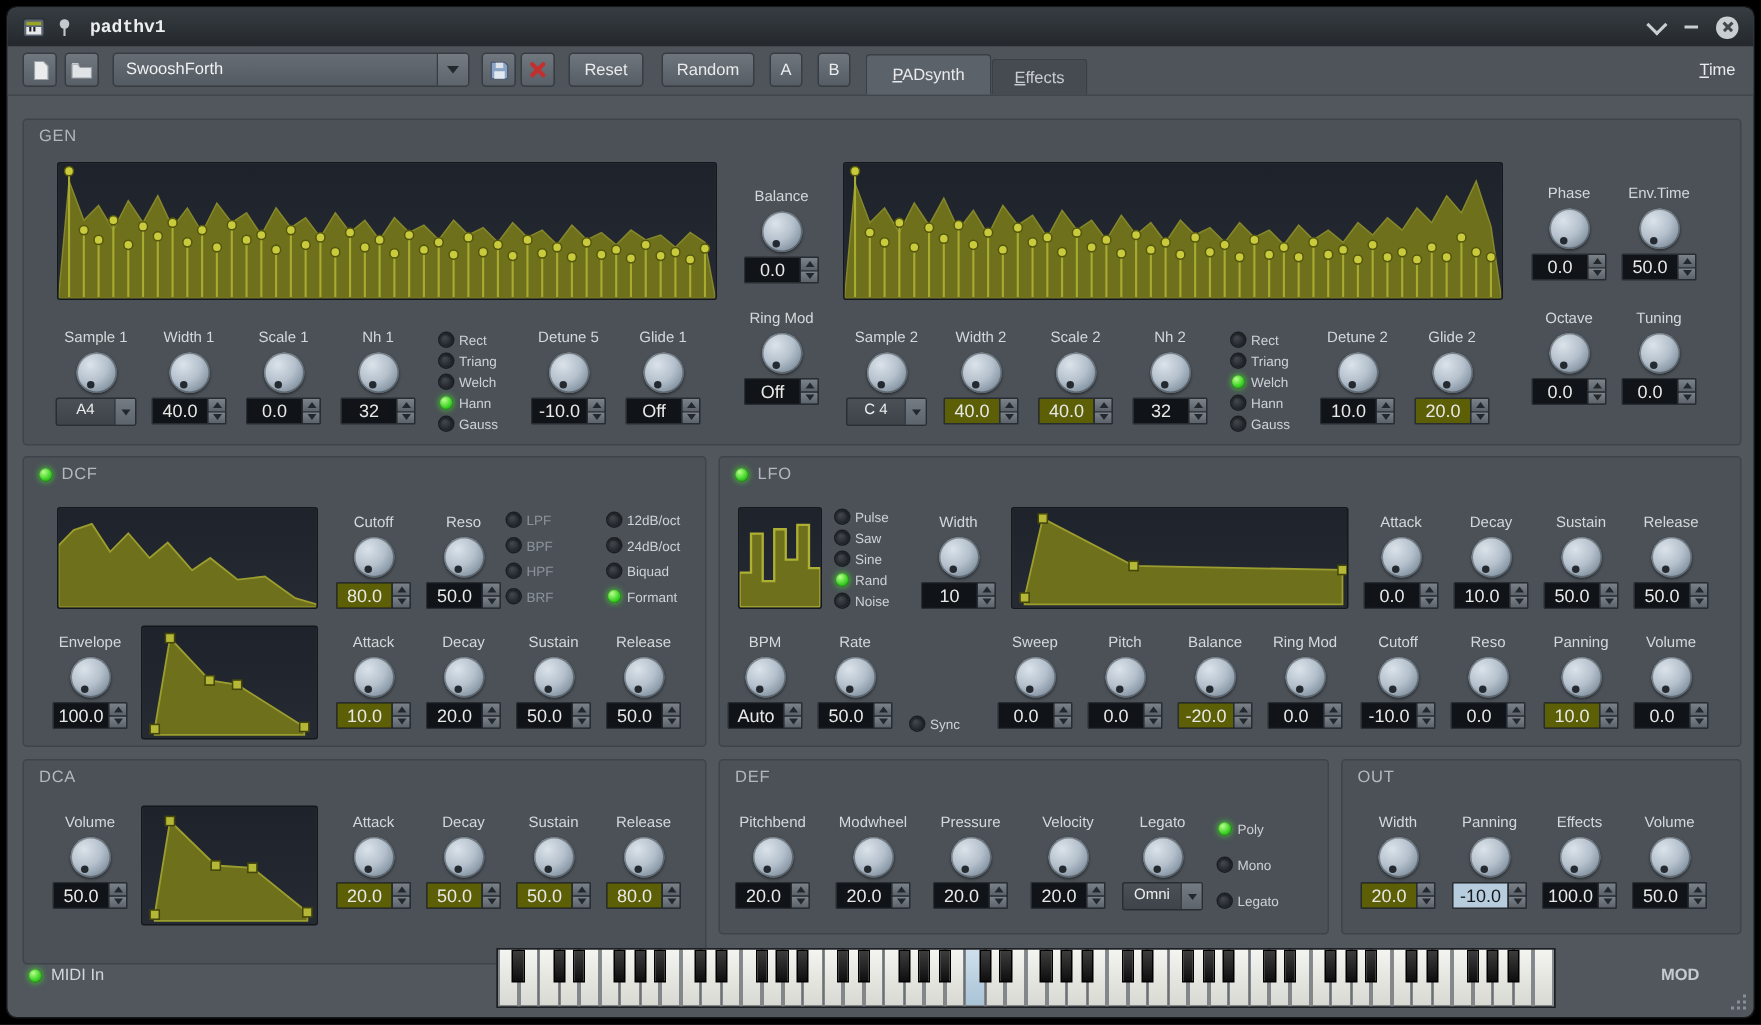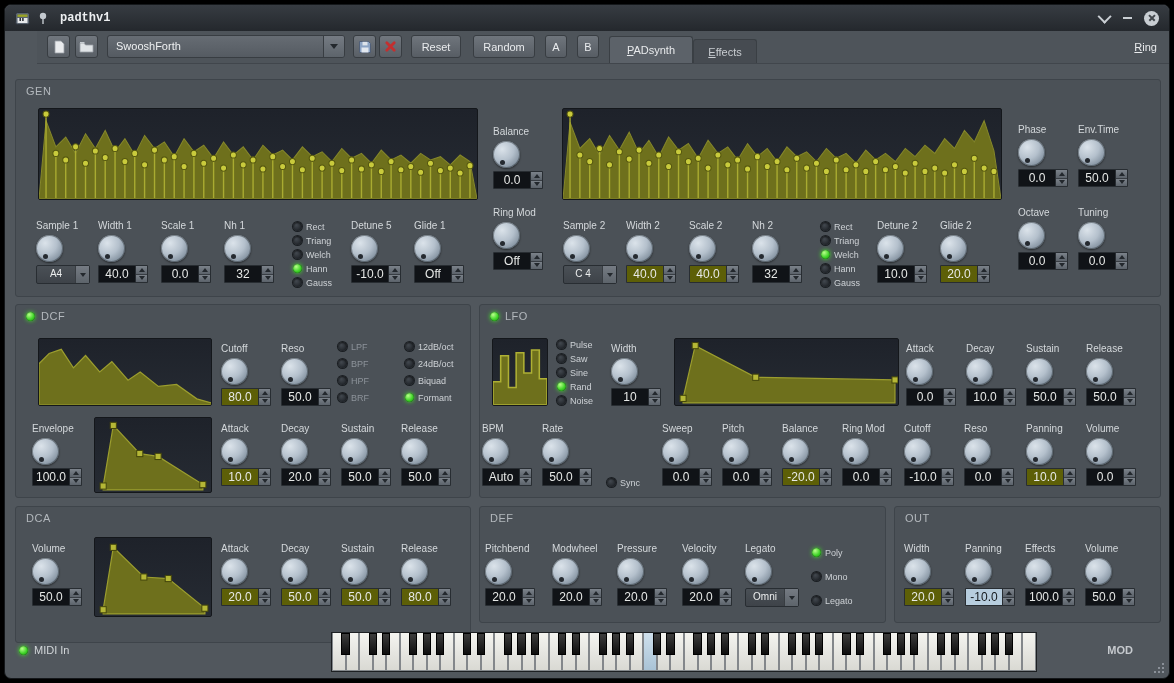--- a/index.html
+++ b/index.html
@@ -10,21 +10,21 @@
   #titlebar{position:absolute;left:0;top:0;right:0;height:26px;
     background:linear-gradient(#373c42,#24282d);display:flex;align-items:center;padding:0 10px;gap:7px;box-sizing:border-box;}
   .title-text{font-size:12px;font-weight:bold;color:#eceef0;margin-left:4px;font-family:Liberation Mono, monospace;}
   .win-ctrls{margin-left:auto;display:flex;align-items:center;gap:12px;}
   .chev{width:8px;height:8px;border-left:2px solid #c9ced3;border-bottom:2px solid #c9ced3;transform:rotate(-45deg) translateY(-2px);}
   .minb{width:9px;height:2px;background:#c9ced3;}
   .closeb{width:15px;height:15px;border-radius:50%;background:#c9ced3;position:relative;}
   .closeb::before,.closeb::after{content:"";position:absolute;left:3.5px;top:6.5px;width:8px;height:1.6px;background:#42474c;}
   .closeb::before{transform:rotate(45deg);} .closeb::after{transform:rotate(-45deg);}
   
-  #toolbar{position:absolute;left:0;top:26px;right:0;height:32px;background:#4e545a;border-bottom:1px solid #41464c;margin-left:32px;}
+  #toolbar{position:absolute;left:0;top:26px;right:0;height:32px;background:#4e545a;border-bottom:1px solid #41464c;}
   .tbtn{position:absolute;top:4px;width:23px;height:23px;background:linear-gradient(#71777e,#595f66);
     border:1px solid #383d42;border-radius:3px;display:flex;align-items:center;justify-content:center;box-sizing:border-box;}
   .txtbtn{position:absolute;top:4px;height:23px;background:linear-gradient(#6f757c,#575d64);
     border:1px solid #383d42;border-radius:3px;color:#e9ebed;font-size:11px;display:flex;align-items:center;justify-content:center;box-sizing:border-box;}
   #preset-combo{position:absolute;left:70px;top:4px;width:238px;height:23px;display:flex;
     background:linear-gradient(#666c73,#555b62);border:1px solid #383d42;border-radius:3px;box-sizing:border-box;}
   .pc-val{flex:1;font-size:11px;color:#eff1f2;line-height:21px;padding-left:8px;overflow:hidden;white-space:nowrap;}
   .pc-btn{width:20px;border-left:1px solid #383d42;background:linear-gradient(#757b83,#5d646b);
     display:flex;align-items:center;justify-content:center;border-radius:0 2px 2px 0;}
   .arrow-dn{width:0;height:0;border-left:4px solid transparent;border-right:4px solid transparent;border-top:5px solid #23282d;}
@@ -33,21 +33,21 @@
   .tab.active{height:27px;background:#5c6269;}
   .tab.inactive{background:#464b51;color:#c9cdd1;}
   .mnm{display:inline-block;}
   .mnm::first-letter{text-decoration:underline;}
   #help-btn{position:absolute;right:12px;top:5px;font-size:11px;color:#e9ebed;line-height:22px;}
   
   .group{position:absolute;background:#4b5157;border:1px solid #3e444a;border-radius:3px;box-sizing:border-box;}
   .gtitle{position:absolute;top:5px;left:10px;display:flex;align-items:center;gap:6px;
     font-size:11px;color:#b3b8bd;letter-spacing:.5px;}
   
-  .kcol{position:absolute;width:56px;display:flex;flex-direction:column;align-items:flex-start;gap:3px;}
+  .kcol{position:absolute;width:56px;display:flex;flex-direction:column;align-items:center;gap:3px;}
   .klabel{font-size:10px;color:#d4d8db;height:12px;line-height:12px;white-space:nowrap;}
   .knob{width:27px;height:27px;border-radius:50%;position:relative;
     background:radial-gradient(circle at 34% 30%, #dbe3ea 0%, #b4c0cc 45%, #8694a2 75%, #6e7c8a 100%);
     box-shadow:0 1px 2px rgba(0,0,0,.5), inset 0 0 0 1px rgba(40,46,52,.45);}
   .knob::after{content:"";position:absolute;width:5px;height:5px;border-radius:50%;background:#252a30;left:7px;bottom:3px;}
   .spin{width:48px;height:16px;display:flex;border:1px solid #282d32;background:#0f1216;border-radius:1px;box-sizing:content-box;}
   .spin-val{flex:1;font-size:12px;color:#e7e9e7;text-align:center;line-height:16px;overflow:hidden;background:#101317;}
   .spin-btns{width:11px;display:flex;flex-direction:column;border-left:1px solid #282d32;}
   .sb{flex:1;background:linear-gradient(#7b828a,#5b626a);position:relative;}
   .sb.up{border-bottom:1px solid #383d43;}
@@ -156,21 +156,21 @@
       </span>
     <span class="txtbtn" style="left:540px;width:22px">
         <span>B</span>
       </span>
     <span class="tab active" style="left:572px;width:84px">
         <span class="mnm">PADsynth</span>
       </span>
     <span class="tab inactive" style="left:656px;width:64px">
         <span class="mnm">Effects</span>
       </span>
-    <span id="help-btn"><span class="mnm">Ring</span></span>
+    <span id="help-btn"><span class="mnm">Time</span></span>
   </div>
 
   <section class="group" style="left:10px;top:74px;width:1146px;height:218px">
     <div class="gtitle">
         <span>GEN</span>
       </div>
     <div class="display" style="left:22px;top:28px;width:440px;height:92px"><svg width="100%" height="100%" viewBox="0 0 436 88" preserveAspectRatio="none">
           <path d="M0,88 L7.0,11.4 L16.8,37.0 L26.6,27.4 L36.4,43.4 L46.3,24.2 L56.1,38.6 L65.9,21.0 L75.7,41.8 L85.5,29.0 L95.3,45.0 L105.1,25.8 L115.0,38.6 L124.8,32.2 L134.6,46.6 L144.4,29.0 L154.2,41.8 L164.0,35.4 L173.8,48.2 L183.7,32.2 L193.5,45.0 L203.3,37.0 L213.1,49.8 L222.9,35.4 L232.7,45.0 L242.5,40.2 L252.3,49.8 L262.2,37.0 L272.0,46.6 L281.8,41.8 L291.6,51.4 L301.4,38.6 L311.2,48.2 L321.0,43.4 L330.9,53.0 L340.7,40.2 L350.5,49.8 L360.3,45.0 L370.1,53.0 L379.9,43.4 L389.7,49.8 L399.6,46.6 L409.4,54.6 L419.2,45.0 L429.0,51.4 L436,88 Z" fill="#6e701c" stroke="#85872a" stroke-width="1"></path>
           <line x1="7.0" y1="87" x2="7.0" y2="5.0" stroke="#a9ab31" stroke-width="1.4"></line>
           <circle cx="7.0" cy="5.0" r="3" fill="#c9cb3c" stroke="#55570f" stroke-width="1"></circle>

